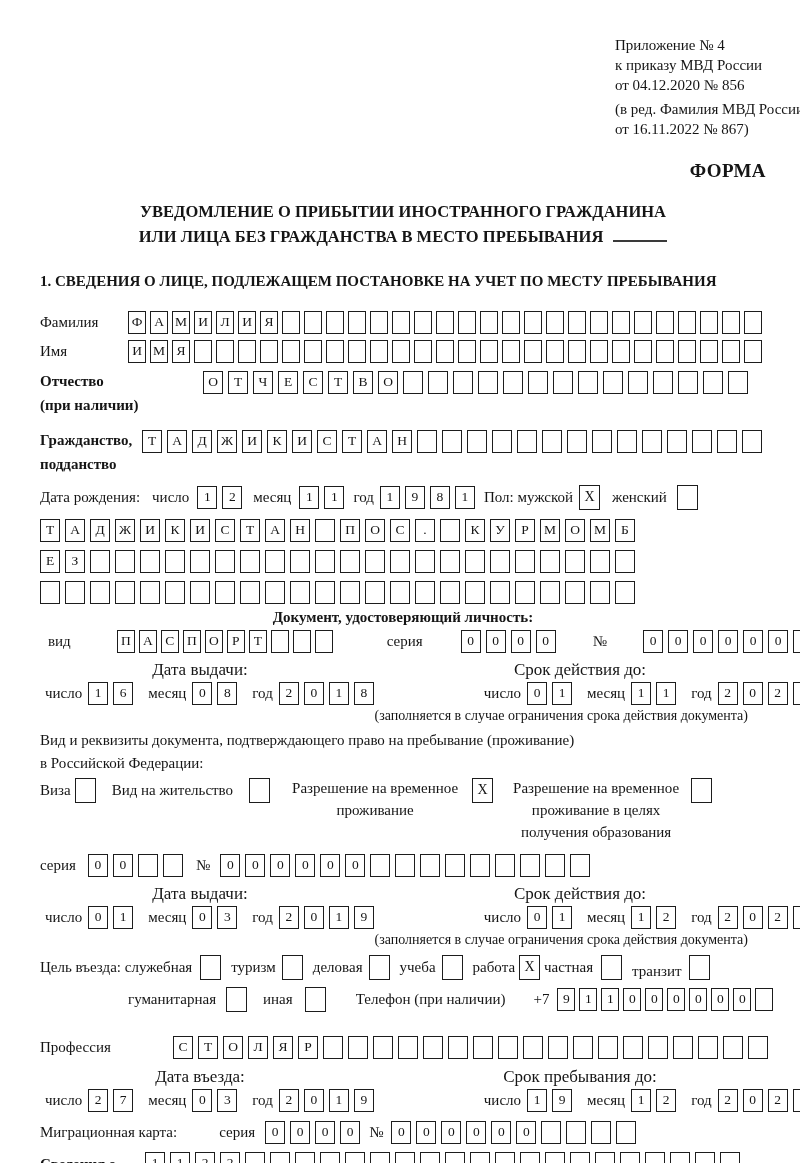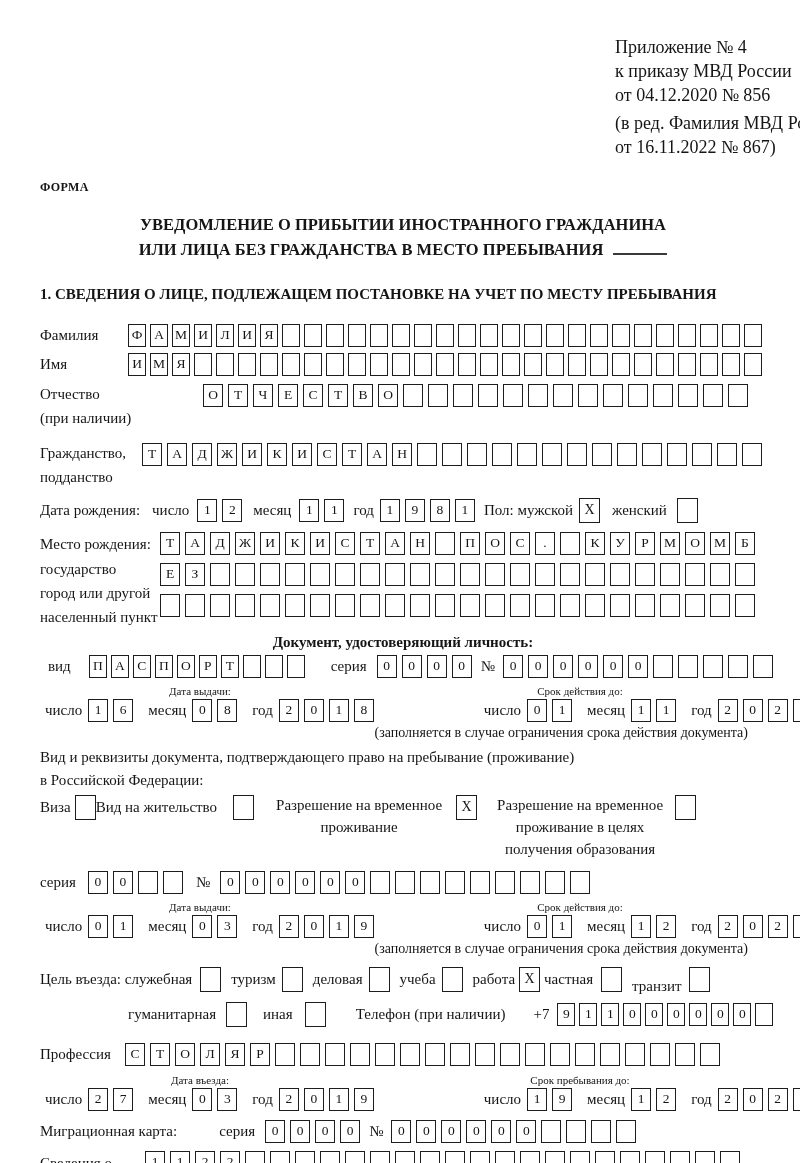--- a/index.html
+++ b/index.html
@@ -2,47 +2,47 @@
 <html><head>
 <meta charset="utf-8">
 <style>
   html,body{margin:0;padding:0;background:#f0f0f0;}
   .page{
     width:800px;height:1163px;background:#ffffff;margin:0 auto;
     font-family:"Liberation Serif","DejaVu Serif",serif;color:#151515;
     box-sizing:border-box;padding:36px 34px 0 40px;font-size:15px;
     position:relative;overflow:hidden;
   }
-  .annex{margin-left:575px;line-height:1.32;font-size:18px;}
+  .annex{margin-left:575px;line-height:1.32;font-size:15px;}
   .annex div{white-space:nowrap;}
   .annex .gap{margin-top:5px;}
-  .forma{text-align:left;font-weight:bold;margin-top:20px;font-size:12px;letter-spacing:.4px;}
+  .forma{text-align:right;font-weight:bold;margin-top:20px;font-size:19px;letter-spacing:.4px;}
   .title{text-align:center;font-weight:bold;font-size:16.5px;margin-top:18px;line-height:1.5;}
   .uline{display:inline-block;width:54px;border-bottom:2px solid #3a3a3a;height:13px;margin-left:10px;}
   .sec{font-weight:bold;margin-top:24px;font-size:15px;}
   .row{display:flex;align-items:flex-start;}
   .irow{display:flex;align-items:center;}
   .boxrow{display:flex;flex-wrap:nowrap;}
   .cbox{
     display:inline-block;flex:0 0 auto;width:18px;height:23px;border:1.6px solid #1d1d1d;
     box-sizing:border-box;margin-right:4px;text-align:center;font-size:13.5px;line-height:20px;
     background:#fff;overflow:hidden;
   }
   .wide .cbox{width:20px;margin-right:5px;}
   .chk{
     display:inline-block;flex:0 0 auto;width:21px;height:25px;border:1.6px solid #1d1d1d;
     box-sizing:border-box;text-align:center;font-size:14px;line-height:22px;background:#fff;
   }
   .lbl{flex:0 0 auto;}
-  .lblcol{flex:0 0 auto;line-height:1.6;}
+  .lblcol{flex:0 0 auto;line-height:1.6;font-weight:bold;}
   .note{font-size:14px;}
   .dgrp{display:flex;align-items:center;}
   .dgrp .lbl{margin-right:6px;}
   .dgrp .boxrow{margin-right:10px;}
-  .hdrrow{display:flex;font-size:11px;}
+  .hdrrow{display:flex;font-size:17px;}
   .optlines{text-align:center;line-height:1.45;}
 </style>
 </head>
 <body>
 
 <div class="page">
 
   <div class="annex">
     <div>Приложение № 4</div>
     <div>к приказу МВД России</div>
@@ -214,26 +214,20 @@
         <span class="cbox">8</span>
         <span class="cbox">1</span>
       </span>
     <span class="lbl" style="margin:0 6px 0 4px;">Пол: мужской</span>
     <span class="chk">X</span>
     <span class="lbl" style="margin:0 10px 0 12px;">женский</span>
     <span class="chk"></span>
   </div>
 
   <div class="row" style="margin-top:9px;">
-    <span class="lblcol" style="width:120px;line-height:1.62;">
-      <div>Место рождения:</div>
-      <div>государство</div>
-      <div>город или другой</div>
-      <div>населенный пункт</div>
-    </span>
     <span>
       <span class="boxrow wide" style="margin-bottom:8px;">
           <span class="cbox">Т</span>
           <span class="cbox">А</span>
           <span class="cbox">Д</span>
           <span class="cbox">Ж</span>
           <span class="cbox">И</span>
           <span class="cbox">К</span>
           <span class="cbox">И</span>
           <span class="cbox">С</span>
@@ -304,21 +298,21 @@
           <span class="cbox"></span>
           <span class="cbox"></span>
           <span class="cbox"></span>
           <span class="cbox"></span>
         </span>
     </span>
   </div>
 
   <div style="text-align:center;font-weight:bold;margin-top:5px;">Документ, удостоверяющий личность:</div>
 
-  <div class="irow" style="margin-top:4px;">
+  <div class="irow" style="margin-top:4px;gap:28px;">
     <span class="lbl" style="margin:0 18px 0 8px;">вид</span>
     <span class="boxrow">
         <span class="cbox">П</span>
         <span class="cbox">А</span>
         <span class="cbox">С</span>
         <span class="cbox">П</span>
         <span class="cbox">О</span>
         <span class="cbox">Р</span>
         <span class="cbox">Т</span>
         <span class="cbox"></span>
@@ -395,21 +389,21 @@
   <div class="note" style="text-align:right;margin-top:3px;margin-right:18px;">(заполняется в случае ограничения срока действия документа)</div>
 
   <div style="margin-top:8px;">Вид и реквизиты документа, подтверждающего право на пребывание (проживание)</div>
   <div style="margin-top:6px;">в Российской Федерации:</div>
 
   <div class="row" style="margin-top:6px;">
     <span class="irow">
       <span class="lbl" style="margin-right:4px;">Виза</span>
       <span class="chk"></span>
     </span>
-    <span class="irow" style="margin-left:0;text-align:center;">
+    <span class="irow" style="margin-left:16px;text-align:center;">
       <span class="lbl" style="margin-right:16px;">Вид на жительство</span>
       <span class="chk"></span>
     </span>
     <span class="row" style="margin-left:22px;">
       <span class="optlines">
         <div>Разрешение на временное</div>
         <div>проживание</div>
       </span>
       <span class="chk" style="margin-left:14px;">X</span>
     </span>
@@ -503,21 +497,21 @@
     <span class="lbl" style="margin:0 6px 0 10px;">туризм</span>
     <span class="chk"></span>
     <span class="lbl" style="margin:0 6px 0 10px;">деловая</span>
     <span class="chk"></span>
     <span class="lbl" style="margin:0 6px 0 10px;">учеба</span>
     <span class="chk"></span>
     <span class="lbl" style="margin:0 4px 0 10px;">работа</span>
     <span class="chk">X</span>
     <span class="lbl" style="margin:0 8px 0 4px;">частная</span>
     <span class="chk"></span>
-    <span class="lbl" style="margin:14px 8px 0 10px;">транзит</span>
+    <span class="lbl" style="margin:8px 8px 0 10px;">транзит</span>
     <span class="chk"></span>
   </div>
 
   <div class="irow" style="margin-top:7px;">
     <span class="lbl" style="margin:0 10px 0 88px;">гуманитарная</span>
     <span class="chk"></span>
     <span class="lbl" style="margin:0 12px 0 16px;">иная</span>
     <span class="chk"></span>
     <span class="lbl" style="margin:0 0 0 30px;">Телефон (при наличии)</span>
     <span class="lbl" style="margin:0 8px 0 28px;">+7</span>
@@ -528,21 +522,21 @@
         <span class="cbox">0</span>
         <span class="cbox">0</span>
         <span class="cbox">0</span>
         <span class="cbox">0</span>
         <span class="cbox">0</span>
         <span class="cbox">0</span>
         <span class="cbox"></span>
       </span>
   </div>
 
-  <div class="irow" style="margin-top:16px;">
+  <div class="irow" style="margin-top:24px;gap:48px;">
     <span class="lbl" style="width:85px;">Профессия</span>
     <span class="boxrow wide">
         <span class="cbox">С</span>
         <span class="cbox">Т</span>
         <span class="cbox">О</span>
         <span class="cbox">Л</span>
         <span class="cbox">Я</span>
         <span class="cbox">Р</span>
         <span class="cbox"></span>
         <span class="cbox"></span>

